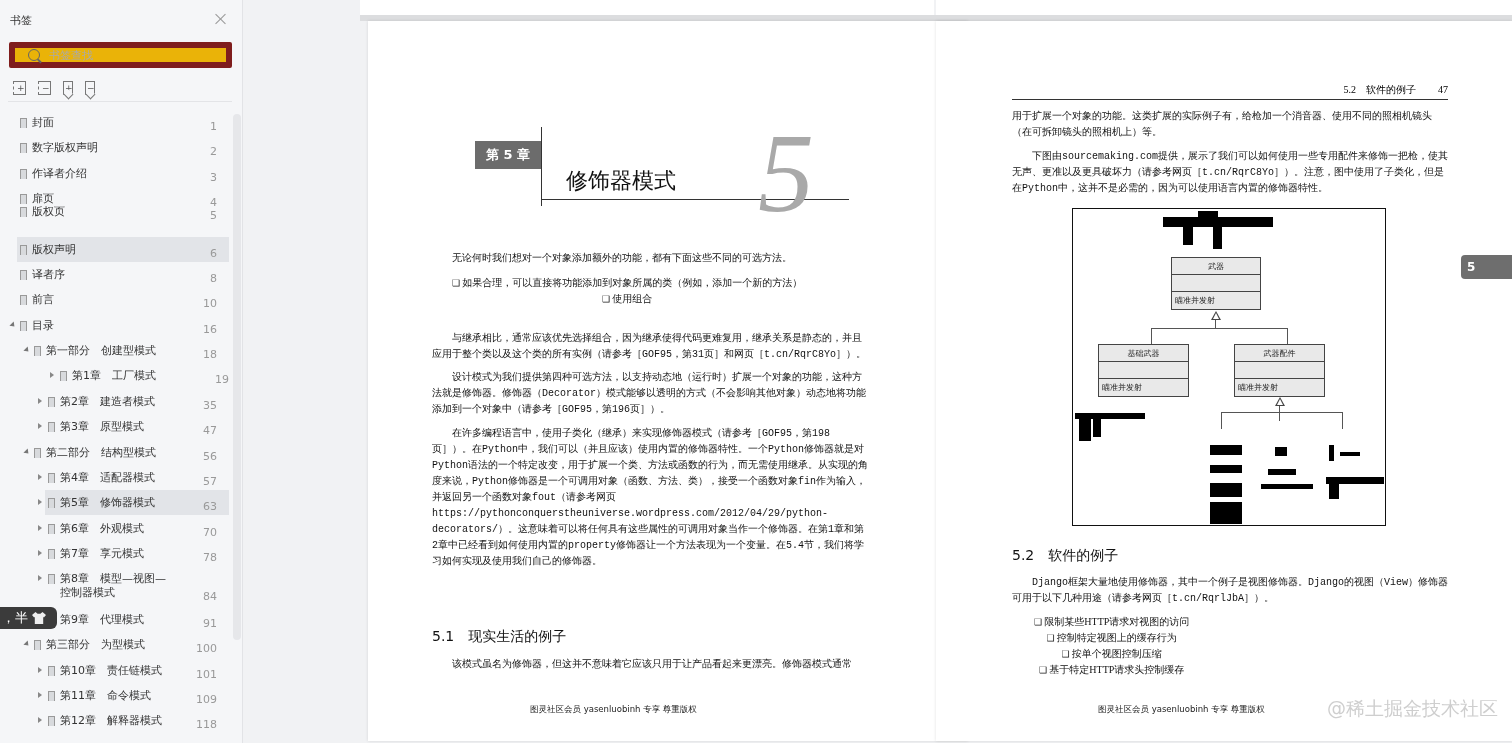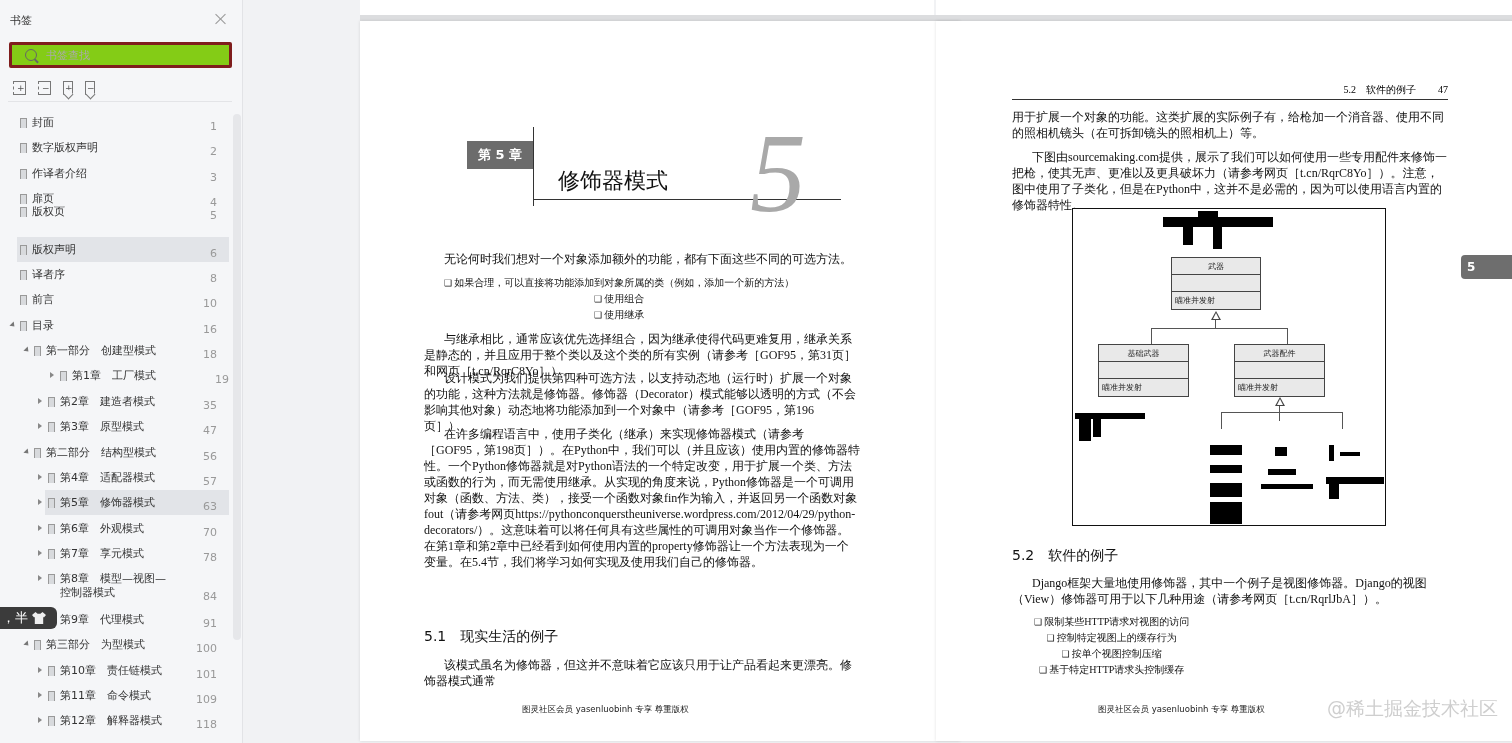--- a/index.html
+++ b/index.html
@@ -6,21 +6,21 @@
   html, body { width: 1512px; height: 743px; overflow: hidden; }
   body { background: #f1f2f4; font-family: "DejaVu Sans", "Liberation Sans", sans-serif; position: relative; }
 
   
   .sidebar { position: absolute; left: 0; top: 0; width: 243px; height: 743px; background: #f5f6f8; border-right: 1px solid #e2e3e6; }
   .sb-title { position: absolute; left: 10px; top: 13px; font-size: 11px; color: #333; }
   .sb-close { position: absolute; left: 214px; top: 12px; width: 14px; height: 14px; cursor: pointer; }
   .sb-close::before, .sb-close::after { content: ""; position: absolute; left: 6px; top: 0; width: 1px; height: 14px; background: #999; }
   .sb-close::before { transform: rotate(45deg); }
   .sb-close::after { transform: rotate(-45deg); }
-  .sb-search { position: absolute; left: 9px; top: 42px; width: 223px; height: 26px; border: 3px solid #7f1d1d; background: #84cc16; border-radius: 2px; display: flex; align-items: center; }
+  .sb-search { position: absolute; left: 9px; top: 42px; width: 223px; height: 26px; border: 6px solid #7f1d1d; background: #eab308; border-radius: 2px; display: flex; align-items: center; }
   .sb-search .mag { width: 12px; height: 12px; border: 1.5px solid #666; border-radius: 50%; margin-left: 13px; position: relative; }
   .sb-search .mag::after { content: ""; position: absolute; width: 5px; height: 1.5px; background: #666; left: 8px; top: 10px; transform: rotate(45deg); }
   .sb-search input { border: none; background: transparent; outline: none; margin-left: 9px; font-size: 11px; color: #333; width: 170px; font-family: "DejaVu Sans", sans-serif; }
   .sb-search input::placeholder { color: #aaa; }
   .sb-tools { position: absolute; left: 13px; top: 81px; display: flex; gap: 12px; }
   .sb-tool { width: 13px; height: 14px; position: relative; cursor: pointer; }
   .sb-tool.exp { border: 1px solid #777; border-left: 1px dashed #777; }
   .sb-tool .pm { position: absolute; left: 3px; top: 1px; font-size: 9px; line-height: 10px; color: #555; }
   .sb-tool.bm { border: 1px solid #777; border-bottom: none; width: 10px; }
   .sb-tool.bm::after { content: ""; position: absolute; left: 1px; bottom: -3px; width: 6px; height: 6px; border-right: 1px solid #777; border-bottom: 1px solid #777; transform: rotate(45deg); background: #f5f6f8; }
@@ -39,21 +39,21 @@
   .sb-scroll { position: absolute; left: 233px; top: 114px; width: 8px; height: 526px; background: #e6e7ea; border-radius: 4px; }
 
   .float-chip { position: absolute; left: 0; top: 607px; width: 57px; height: 22px; background: #3b3b3b; border-radius: 0 6px 6px 0; color: #fff; font-size: 13px; display: flex; align-items: center; padding-left: 2px; gap: 4px; }
   .float-chip .shirt { width: 14px; height: 12px; background: #eee; clip-path: polygon(25% 0, 40% 15%, 60% 15%, 75% 0, 100% 25%, 85% 45%, 80% 40%, 80% 100%, 20% 100%, 20% 40%, 15% 45%, 0 25%); }
 
   
   .viewer { position: absolute; left: 244px; top: 0; width: 1268px; height: 743px; background: #f1f2f4; }
   .page-top { position: absolute; top: 0; height: 15px; background: #fff; }
   .page-gap { position: absolute; top: 15px; height: 6px; background: #dcdddf; }
   .page { position: absolute; top: 21px; height: 720px; background: #fff; box-shadow: 0 0 3px rgba(0,0,0,0.12); overflow: hidden; }
-  .ptext { font-family: Liberation Serif, serif; font-size: 12px; color: #111; line-height: 16px; position: absolute; }
+  .ptext { font-family: Liberation Mono, monospace; font-size: 10px; color: #111; line-height: 16px; position: absolute; }
   .ptext.indent { text-indent: 20px; }
   .bullet-list { position: absolute; font-family: "Liberation Serif", serif; font-size: 10px; color: #111; line-height: 16px; list-style: none; text-align: center; }
   .bullet-list li::before { content: "❑ "; font-size: 9px; }
 
   .ch-box { position: absolute; left: 107px; top: 120px; width: 66px; height: 28px; background: #6c6c6c; color: #fff; font-weight: bold; font-size: 13px; display: flex; align-items: center; justify-content: center; font-family: "DejaVu Sans", sans-serif; }
   .ch-vline { position: absolute; left: 173px; top: 106px; width: 1px; height: 79px; background: #333; }
   .ch-hline { position: absolute; left: 173px; top: 178px; width: 308px; height: 1px; background: #333; }
   .ch-title { position: absolute; left: 198px; top: 145px; font-size: 22px; color: #111; font-family: Liberation Mono, monospace; }
   .ch-num { position: absolute; left: 390px; top: 96px; font-size: 112px; color: #a9a9a9; font-style: italic; font-family: "Liberation Serif", serif; line-height: 112px; }
   .sec-title { position: absolute; font-size: 14px; color: #111; font-family: "DejaVu Sans", sans-serif; }
@@ -245,32 +245,31 @@
 <div class="float-chip">
   <span>，半</span>
   <span class="shirt"></span>
 </div>
 
 <div class="viewer">
   <div class="page-top" style="left:116px;width:574px;"></div>
   <div class="page-top" style="left:692px;width:576px;"></div>
   <div class="page-gap" style="left:116px;width:1152px;"></div>
 
-  <div class="page" style="left:116px;width:600px;">
+  <div class="page" style="left:124px;width:600px;">
     <div class="ch-box">第 5 章</div>
     <div class="ch-vline"></div>
     <div class="ch-hline"></div>
     <div class="ch-title">修饰器模式</div>
     <div class="ch-num">5</div>
 
     <div class="ptext indent" style="left:64px;top:230px;width:440px;">无论何时我们想对一个对象添加额外的功能，都有下面这些不同的可选方法。</div>
     <ul class="bullet-list" style="left:84px;top:254px;">
       <li>如果合理，可以直接将功能添加到对象所属的类（例如，添加一个新的方法）</li>
       <li>使用组合</li>
-      <li>使用继承</li>
     </ul>
     <div class="ptext indent" style="left:64px;top:310px;width:436px;">与继承相比，通常应该优先选择组合，因为继承使得代码更难复用，继承关系是静态的，并且应用于整个类以及这个类的所有实例（请参考［GOF95，第31页］和网页［t.cn/RqrC8Yo］）。</div>
     <div class="ptext indent" style="left:64px;top:349px;width:436px;">设计模式为我们提供第四种可选方法，以支持动态地（运行时）扩展一个对象的功能，这种方法就是修饰器。修饰器（Decorator）模式能够以透明的方式（不会影响其他对象）动态地将功能添加到一个对象中（请参考［GOF95，第196页］）。</div>
     <div class="ptext indent" style="left:64px;top:405px;width:436px;">在许多编程语言中，使用子类化（继承）来实现修饰器模式（请参考［GOF95，第198页］）。在Python中，我们可以（并且应该）使用内置的修饰器特性。一个Python修饰器就是对Python语法的一个特定改变，用于扩展一个类、方法或函数的行为，而无需使用继承。从实现的角度来说，Python修饰器是一个可调用对象（函数、方法、类），接受一个函数对象fin作为输入，并返回另一个函数对象fout（请参考网页https://pythonconquerstheuniverse.wordpress.com/2012/04/29/python-decorators/）。这意味着可以将任何具有这些属性的可调用对象当作一个修饰器。在第1章和第2章中已经看到如何使用内置的property修饰器让一个方法表现为一个变量。在5.4节，我们将学习如何实现及使用我们自己的修饰器。</div>
     <div class="sec-title" style="left:64px;top:607px;">5.1　现实生活的例子</div>
     <div class="ptext indent" style="left:64px;top:636px;width:436px;">该模式虽名为修饰器，但这并不意味着它应该只用于让产品看起来更漂亮。修饰器模式通常</div>
     <div class="footer" style="left:162px;top:683px;">图灵社区会员 yasenluobinh 专享 尊重版权</div>
   </div>
 
   <div class="page" style="left:692px;width:576px;">

